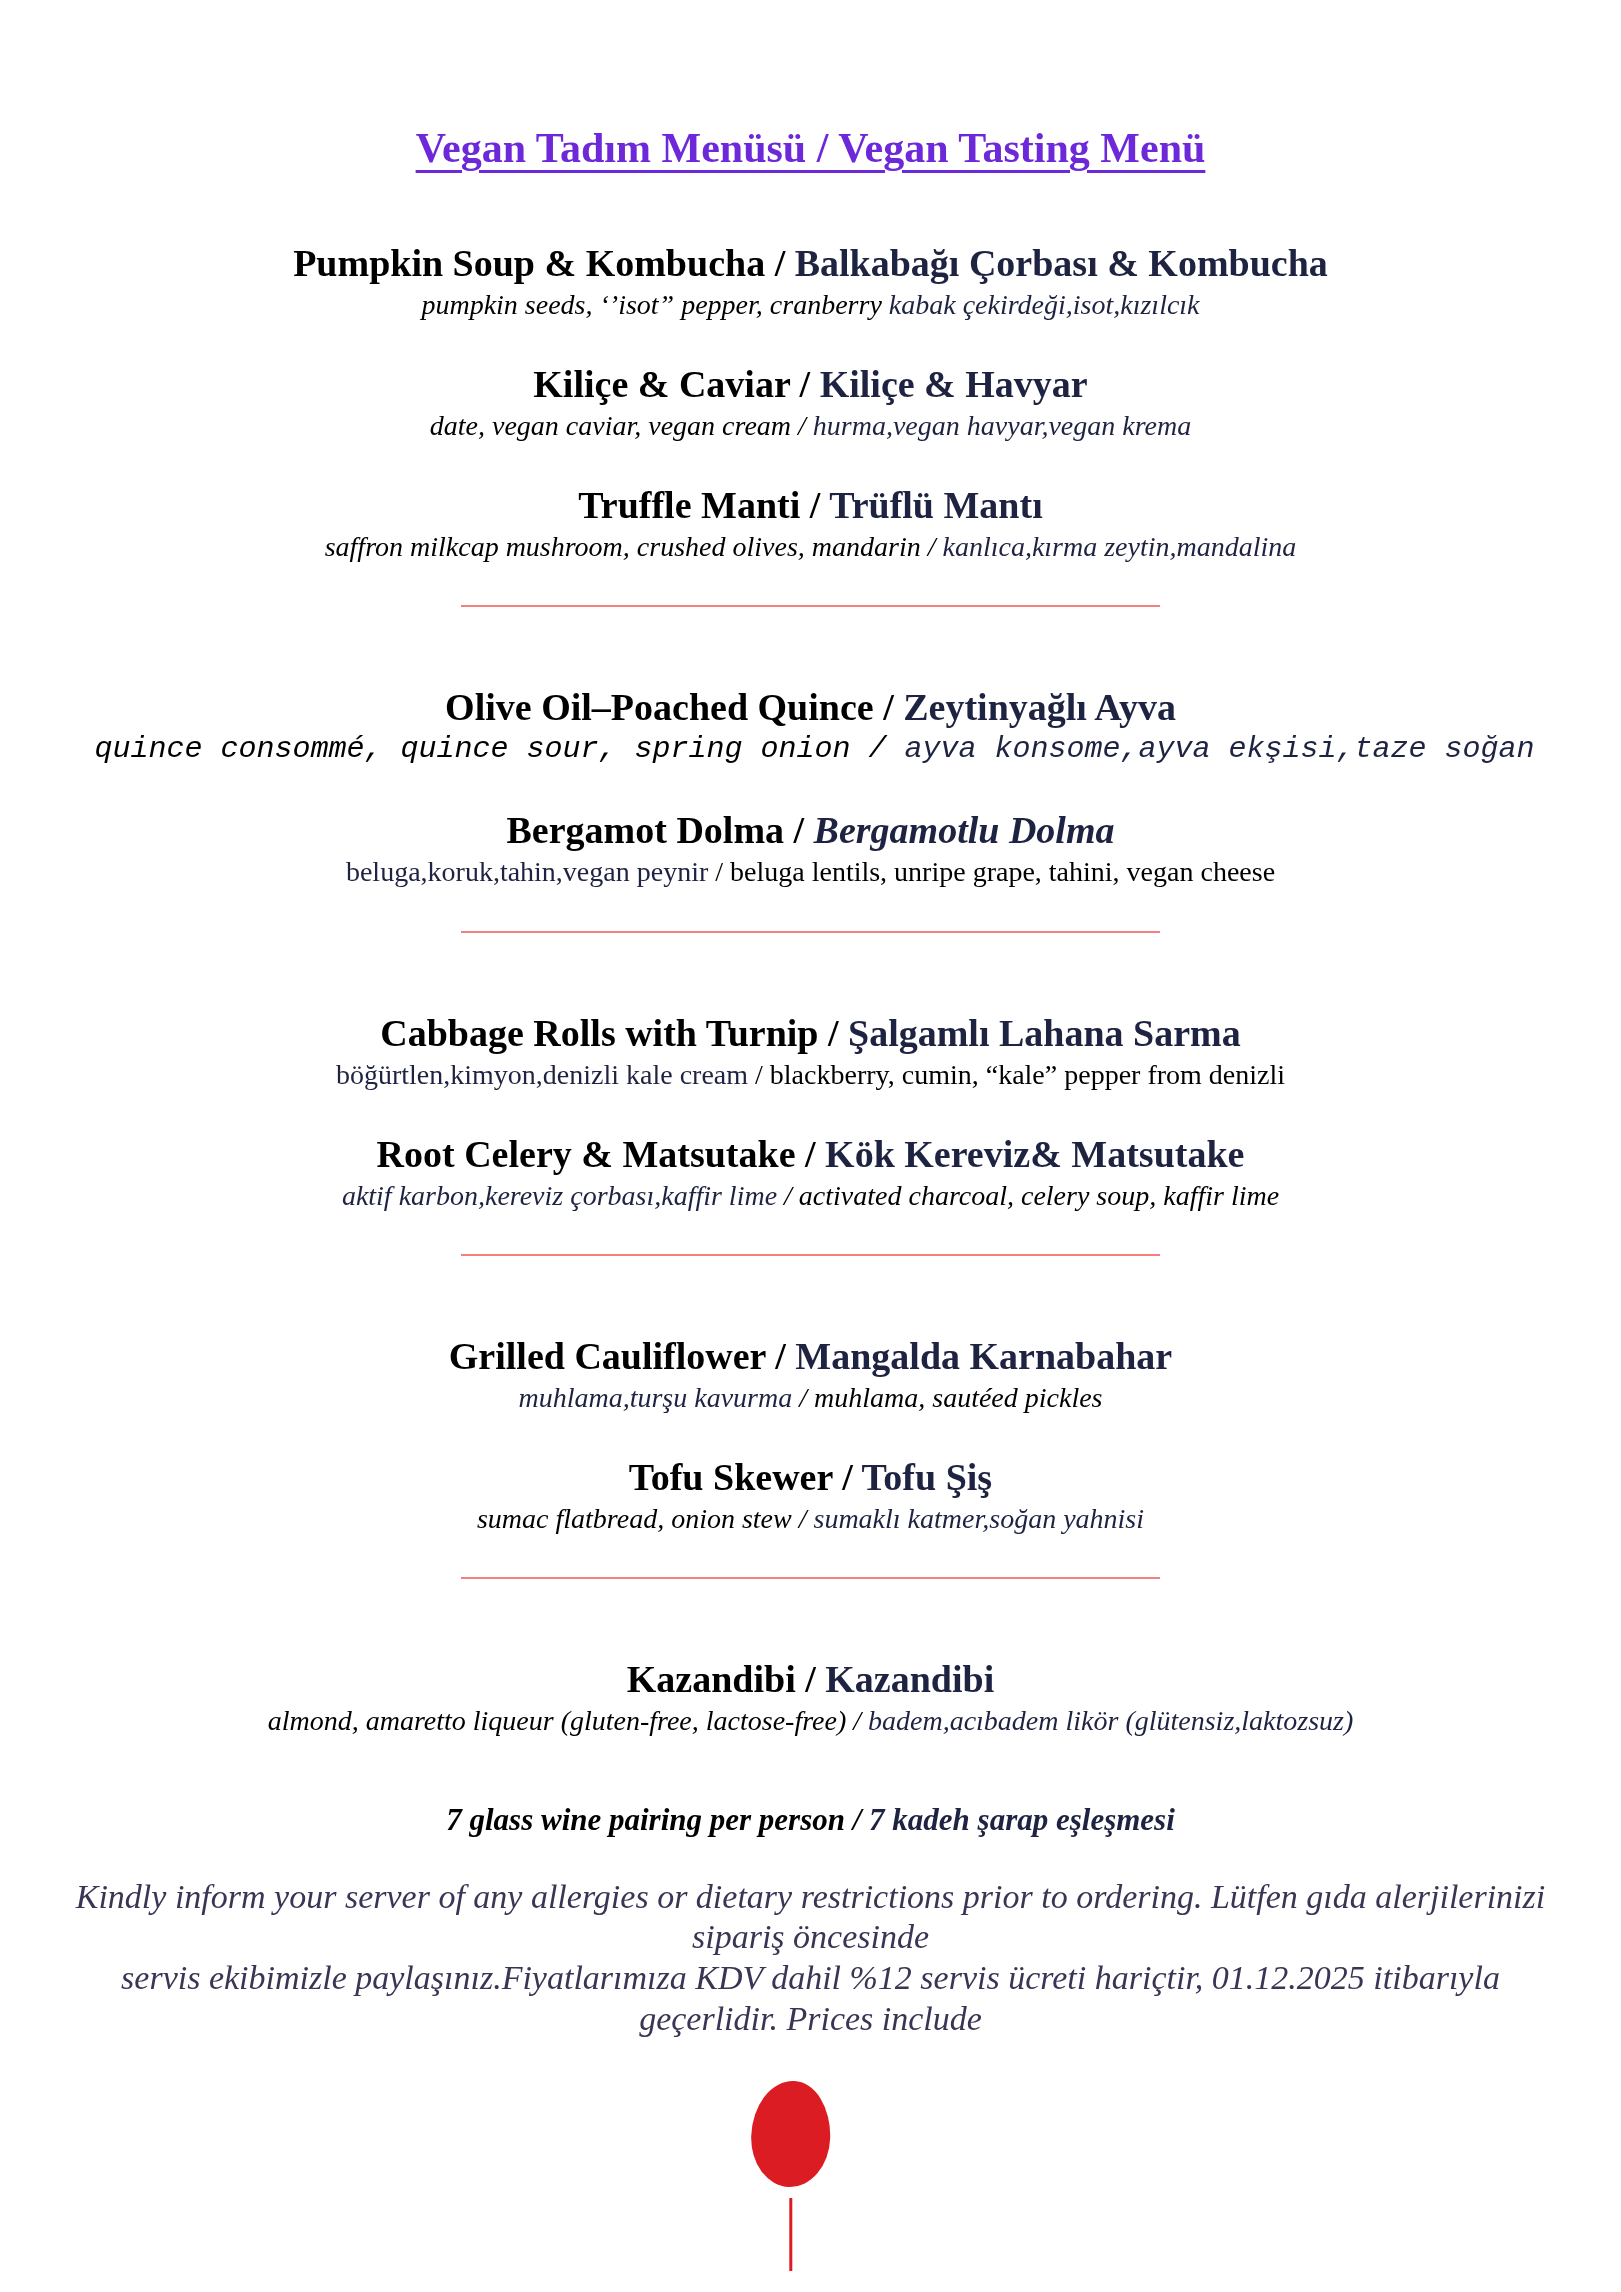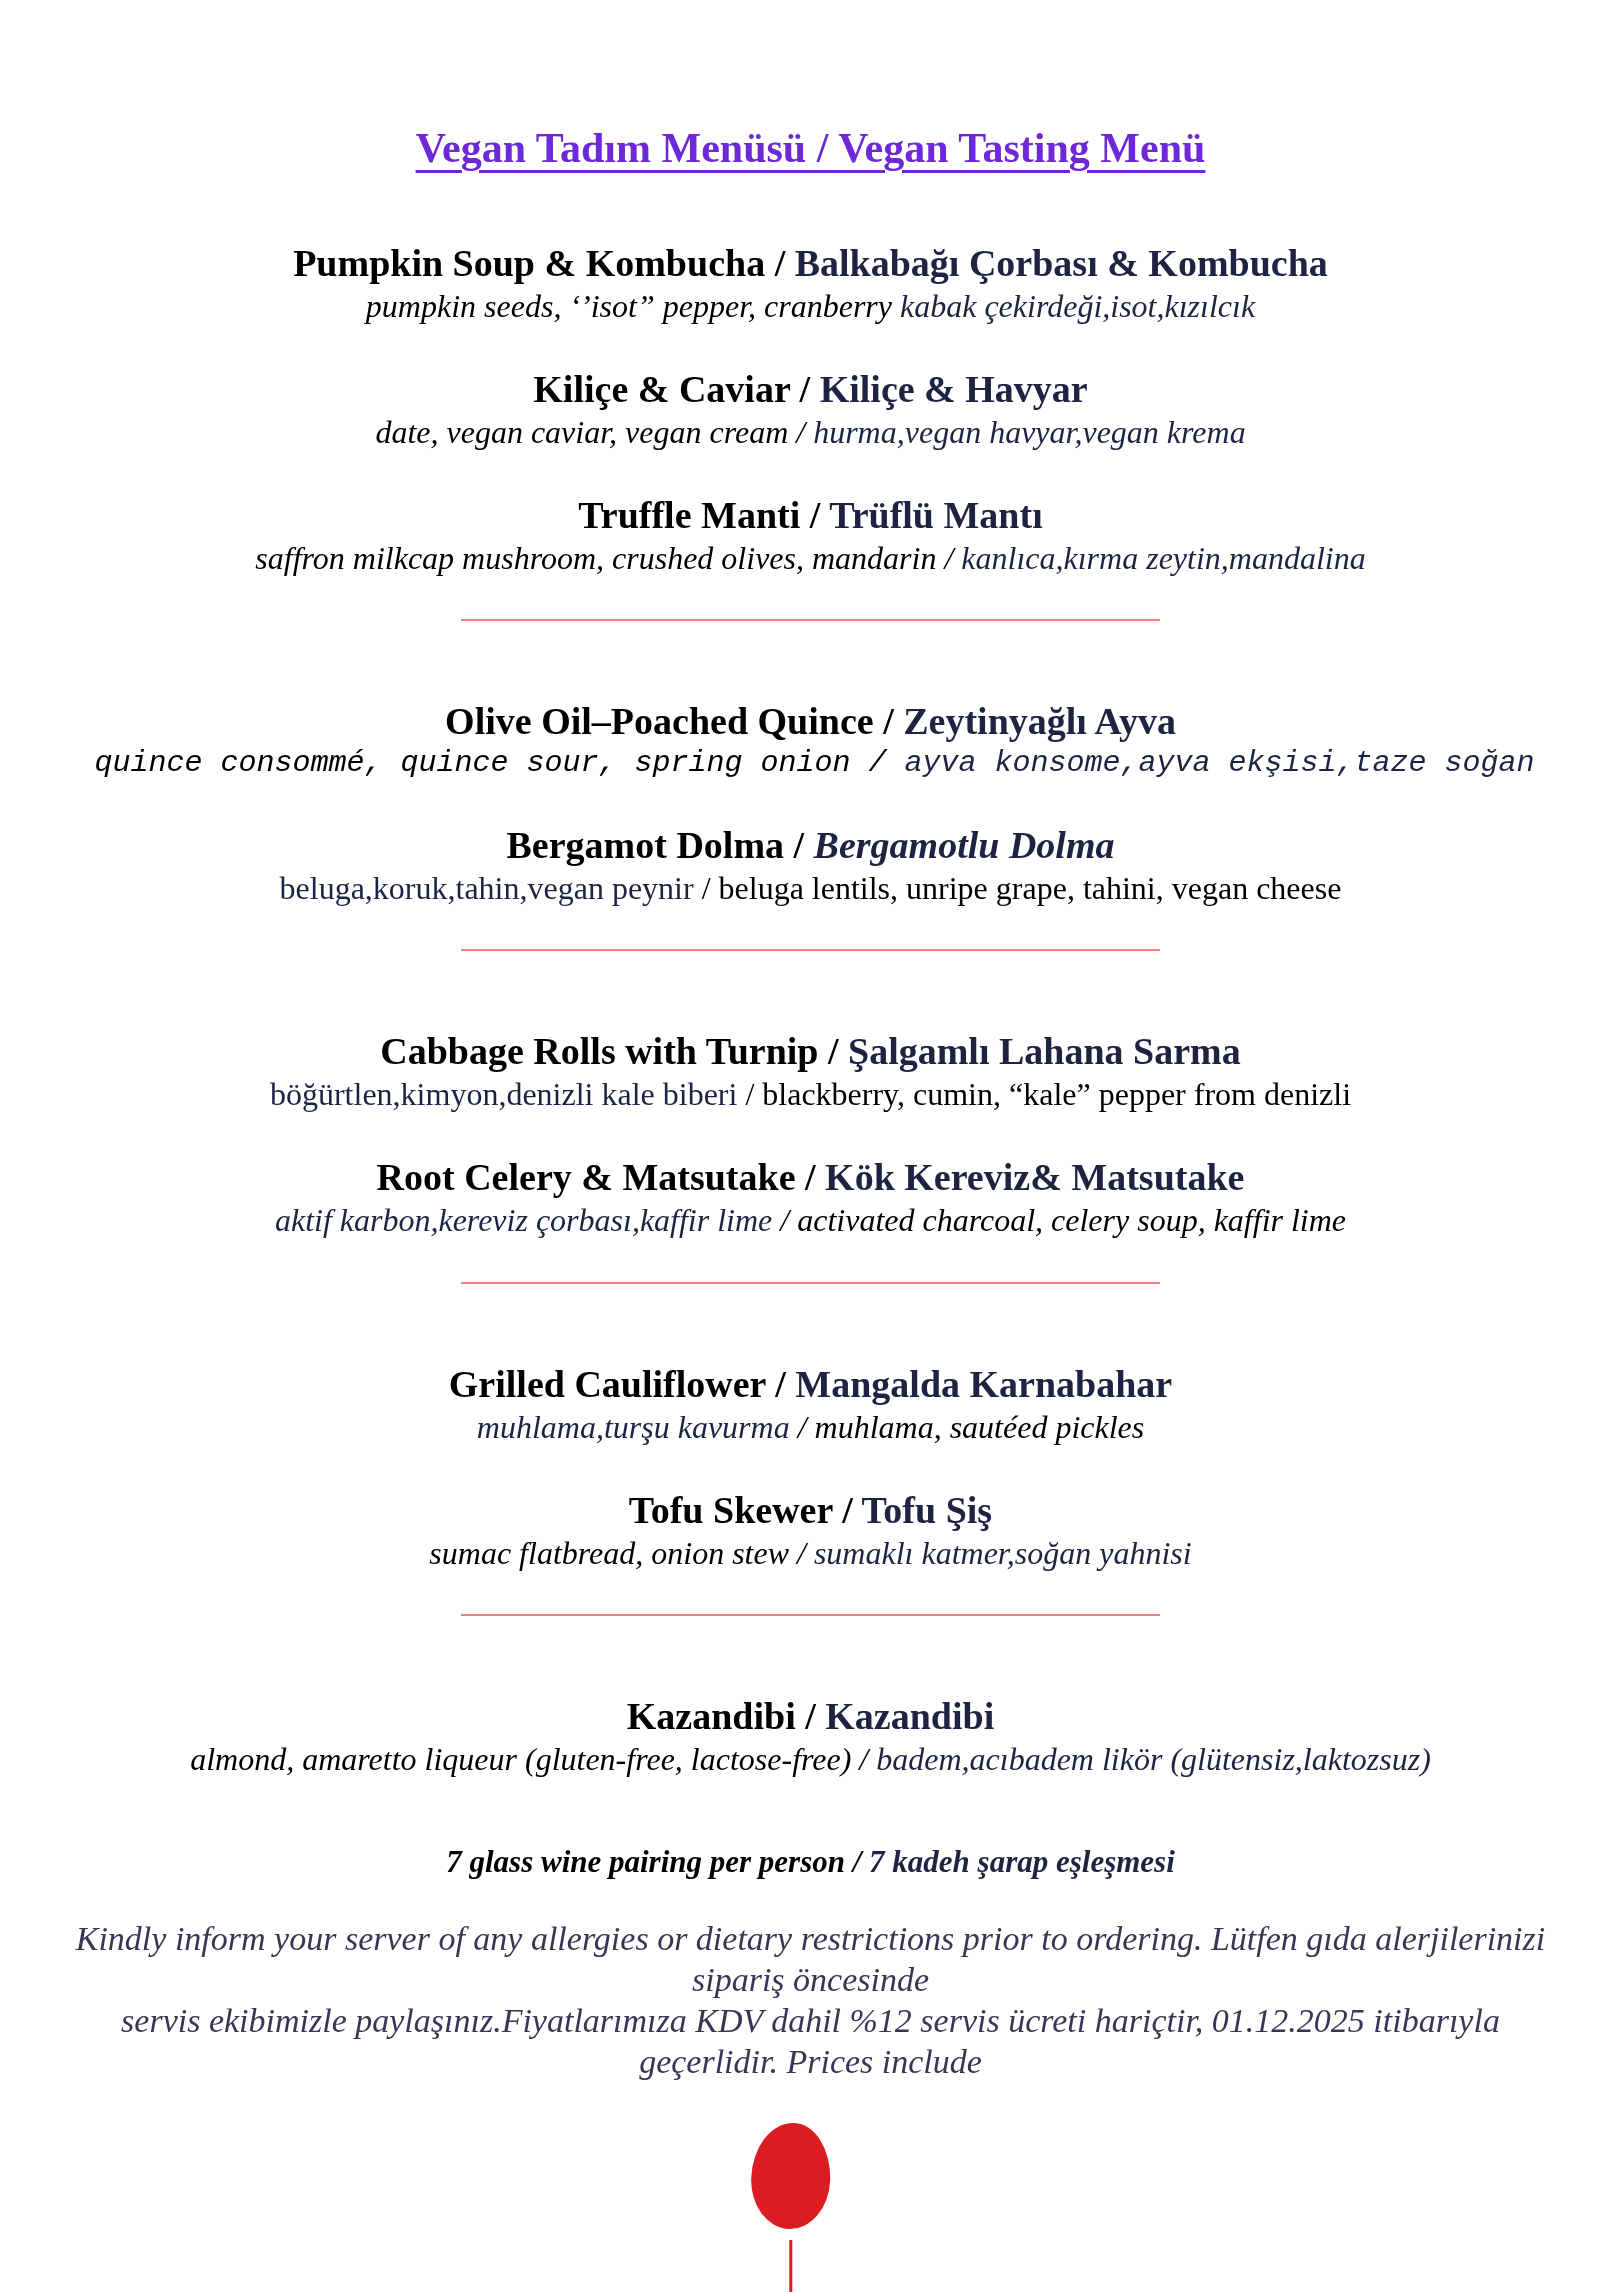--- a/index.html
+++ b/index.html
@@ -13,21 +13,21 @@
   .page-title {
     font-size:42px; font-weight:bold; margin:0 0 70px;
     text-decoration:underline;
     text-decoration-thickness:2.7px;
     text-underline-offset:8px;
     color:#6d28d9;
   }
 
   .course { margin:0 0 42px; }
   .course-name { font-size:38px; font-weight:bold; line-height:1.14; margin:0; }
-  .course-desc { font-size:32px; font-style:italic; line-height:1.18; margin:2.7px 0 0; }
+  .course-desc { font-size:28px; font-style:italic; line-height:1.18; margin:2.7px 0 0; }
   .desc-upright { font-style:normal; }
   .desc-sans { font-family:Liberation Mono, monospace; font-size:30px;padding-left:8px; }
   .course-name .it { font-style:italic; }
 
   .c-en { color:#000000; }
   .c-tr { color:#1e2342; }
 
   .divider {
     width:699px; height:0;
     border-top:2.7px solid #f57f7f;
@@ -98,21 +98,21 @@
 
   <div class="course">
     <h3 class="course-name"><span class="c-en">Bergamot Dolma / </span><span class="c-tr it">Bergamotlu Dolma</span></h3>
     <p class="course-desc desc-upright"><span class="c-tr">beluga,koruk,tahin,vegan peynir</span><span class="c-en"> / beluga lentils, unripe grape, tahini, vegan cheese</span></p>
   </div>
 
   <div class="divider"></div>
 
   <div class="course">
     <h3 class="course-name"><span class="c-en">Cabbage Rolls with Turnip / </span><span class="c-tr">Şalgamlı Lahana Sarma</span></h3>
-    <p class="course-desc desc-upright"><span class="c-tr">böğürtlen,kimyon,denizli kale biberi</span><span class="c-en"> / blackberry, cumin, “kale” pepper from denizli</span></p>
+    <p class="course-desc desc-upright"><span class="c-tr">böğürtlen,kimyon,denizli kale cream</span><span class="c-en"> / blackberry, cumin, “kale” pepper from denizli</span></p>
   </div>
 
   <div class="course">
     <h3 class="course-name"><span class="c-en">Root Celery &amp; Matsutake / </span><span class="c-tr">Kök Kereviz&amp; Matsutake</span></h3>
     <p class="course-desc"><span class="c-tr">aktif karbon,kereviz çorbası,kaffir lime</span><span class="c-en"> / activated charcoal, celery soup, kaffir lime</span></p>
   </div>
 
   <div class="divider"></div>
 
   <div class="course">

